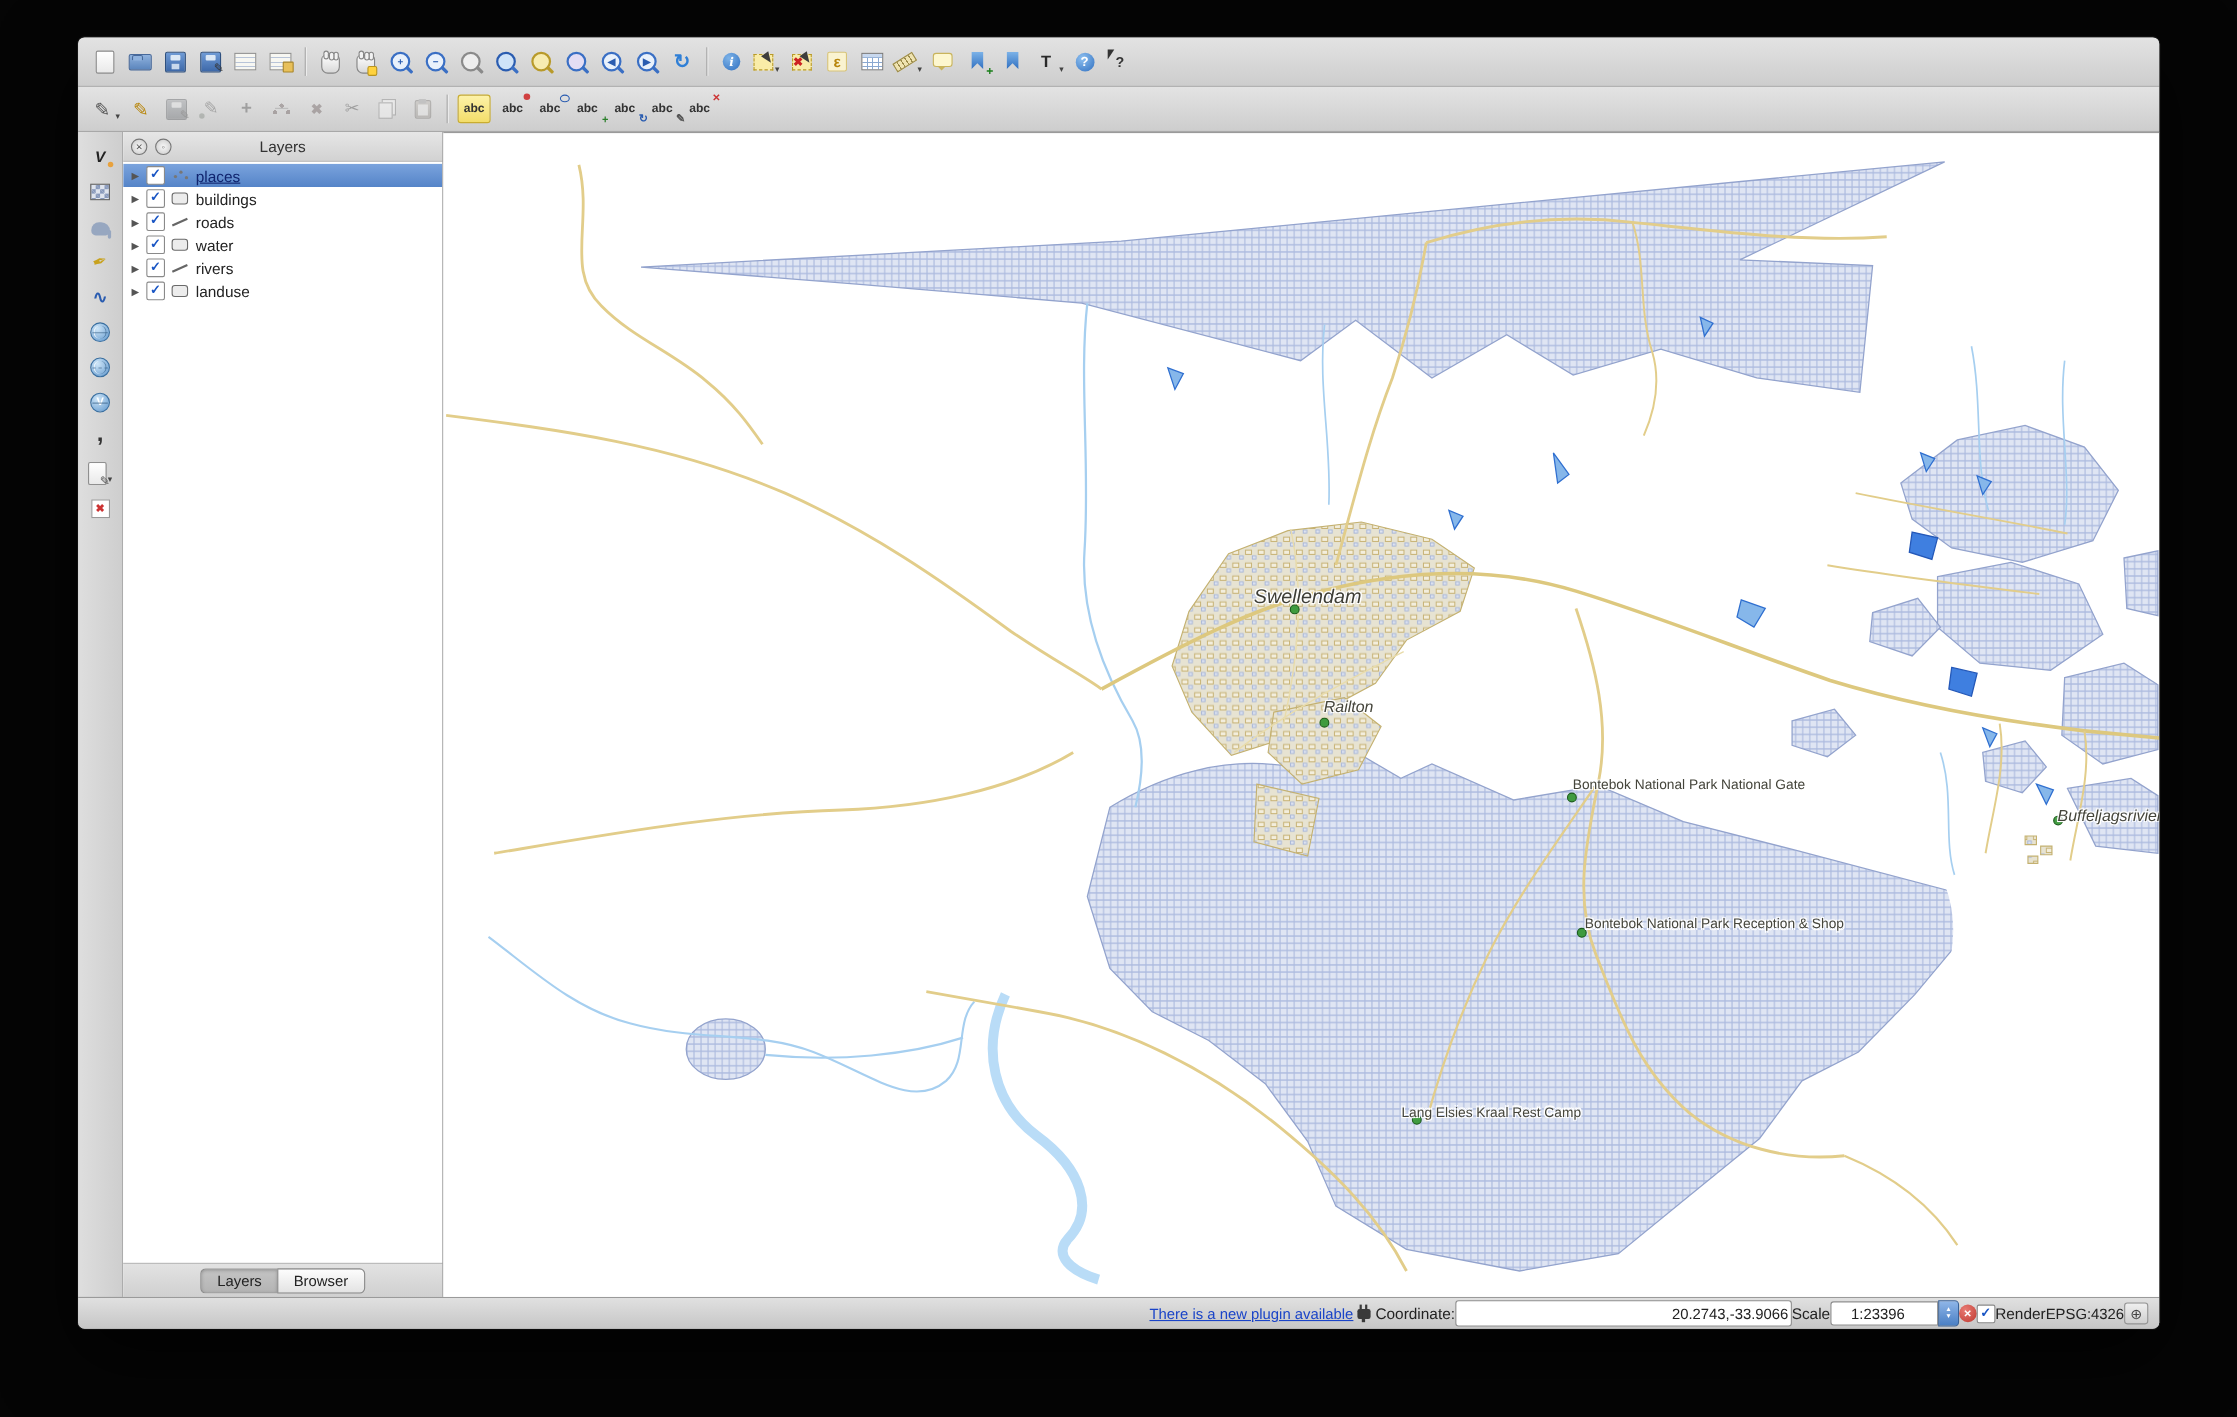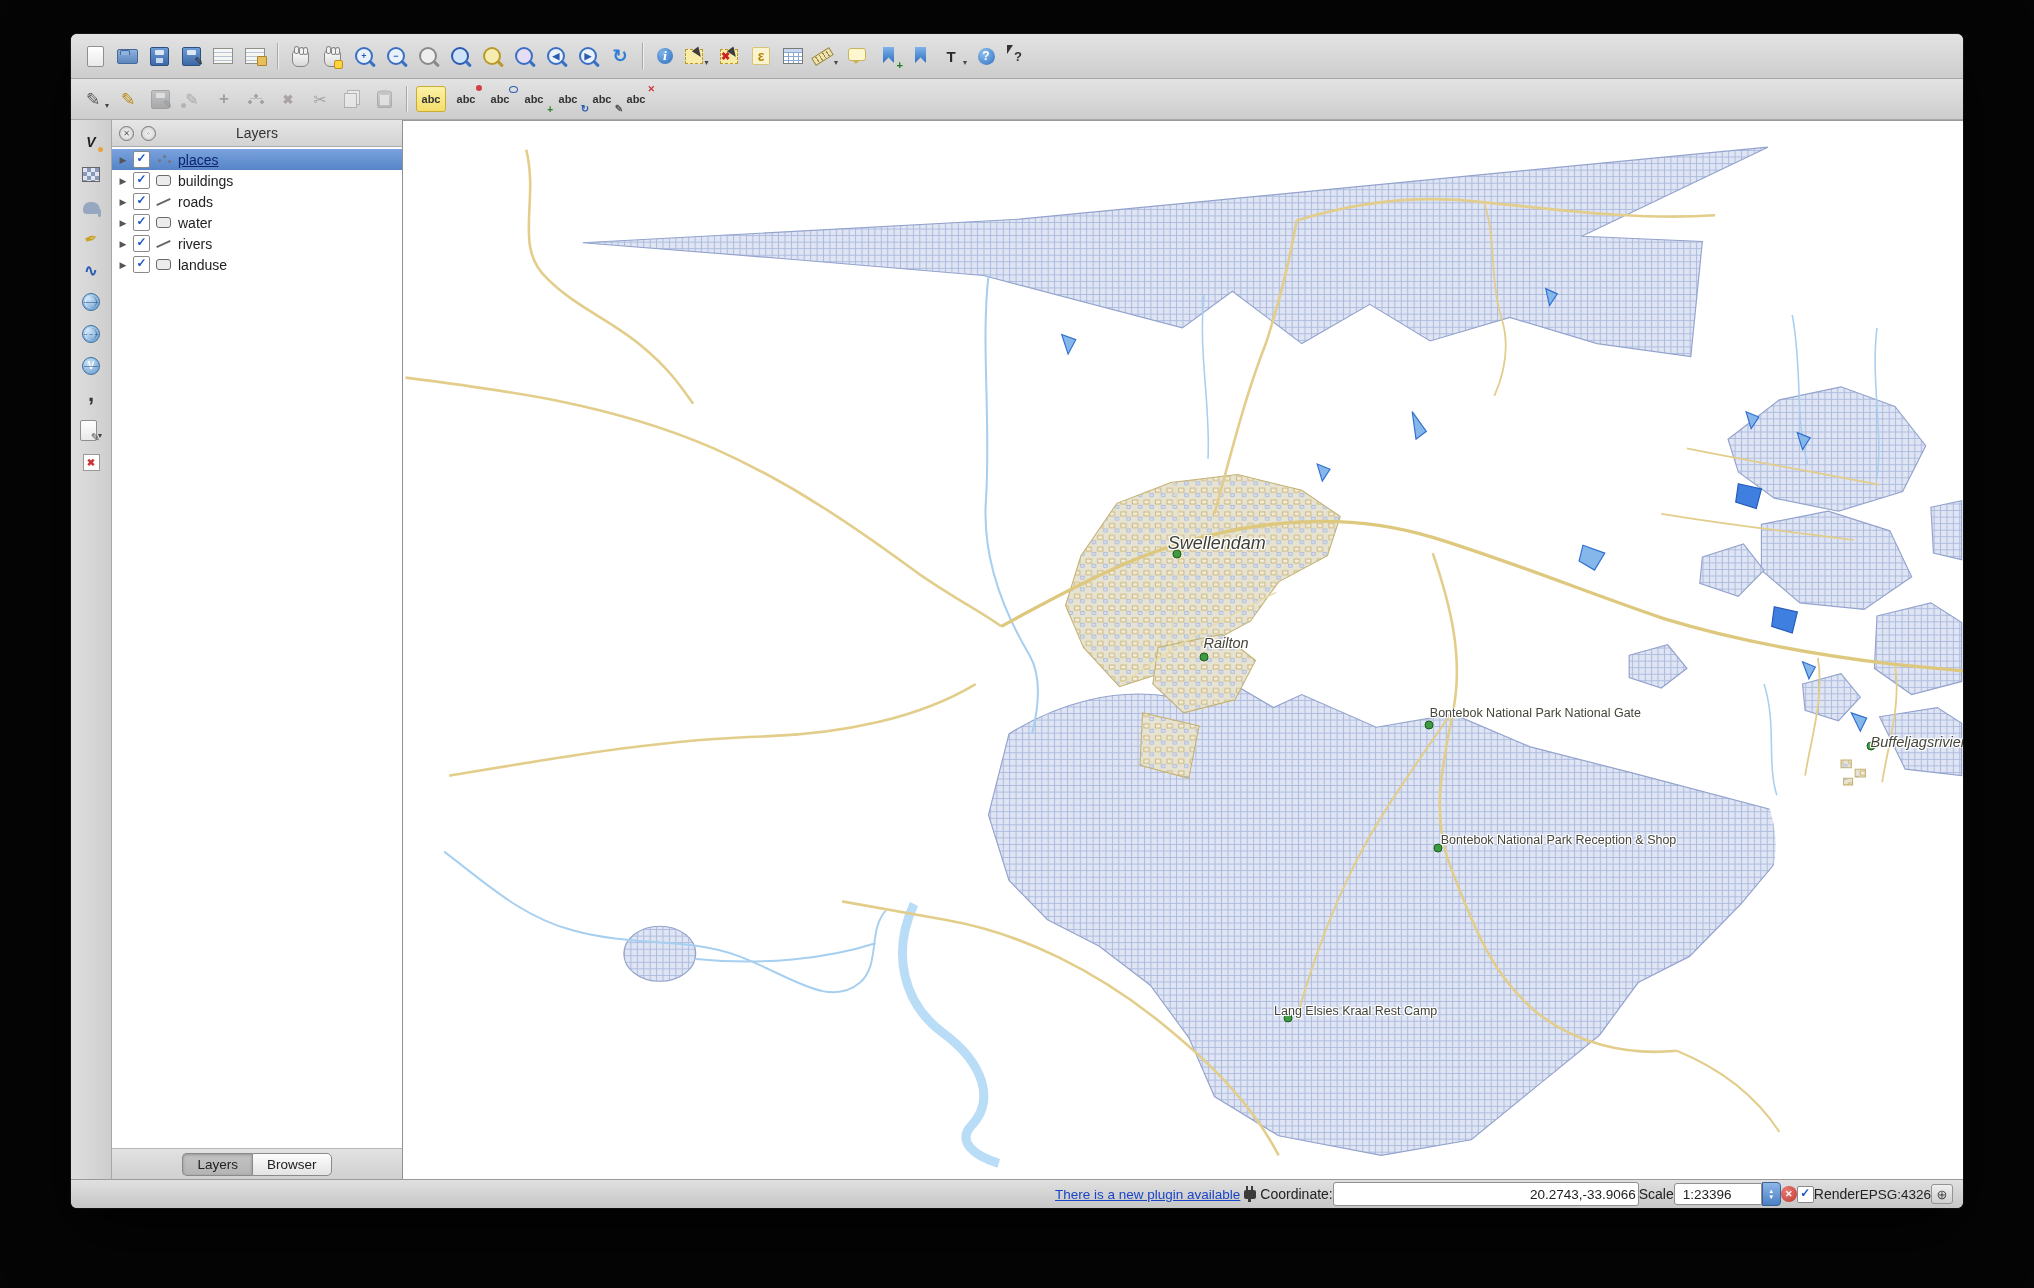--- a/index.html
+++ b/index.html
@@ -182,21 +182,21 @@
   .statusbar{height:28px;background:linear-gradient(#e0e0e0,#c6c6c6);border-top:1px solid #9a9a9a;
              display:flex;align-items:center;justify-content:flex-end;padding:0 10px;font-size:14px;color:#222;flex:0 0 auto;}
   .plugin-link{color:#1a44c8;text-decoration:underline;font-size:13.5px;}
   .plug{width:12px;height:9px;background:#3a3a3a;border-radius:2px;position:relative;margin:0 4px;}
   .plug::before{content:'';position:absolute;top:-4px;left:2px;width:2px;height:4px;background:#3a3a3a;box-shadow:5px 0 0 #3a3a3a;}
   .plug::after{content:'';position:absolute;bottom:-3px;left:4px;width:3px;height:3px;background:#3a3a3a;}
   .coord-input{width:300px;height:20px;border:1px solid #8f8f8f;border-radius:3px;background:#fff;
                text-align:right;font-size:13.5px;font-family:"Liberation Sans",sans-serif;color:#222;}
   .scale-wrap{display:flex;align-items:center;}
   .scale-box{width:78px;height:20px;background:#fff;border:1px solid #8f8f8f;border-radius:3px 0 0 3px;
-             font-size:13.5px;display:flex;align-items:center;padding-left:8px;color:#222;}
+             font-size:13.5px;display:flex;align-items:center;padding-left:18px;color:#222;}
   .stepper{width:17px;height:22px;background:linear-gradient(#8fb6e8,#4a7fc4);border:1px solid #3a6296;border-radius:0 4px 4px 0;
            display:flex;flex-direction:column;align-items:center;justify-content:center;color:#fff;font-size:6px;line-height:6px;}
   .stoprender{width:16px;height:16px;border-radius:50%;background:radial-gradient(circle at 35% 30%,#e87a72,#bf3a32);
               color:#fff;font-size:9px;font-weight:bold;display:flex;align-items:center;justify-content:center;}
   .crsbtn{width:20px;height:18px;background:linear-gradient(#efefef,#cfcfcf);border:1px solid #949494;border-radius:3px;
           display:flex;align-items:center;justify-content:center;font-size:13px;color:#444;}
   .epsg{font-size:13.5px;color:#222;}
 </style>
 </head>
 <body>
@@ -525,21 +525,21 @@
             <path fill="#86b7ea" stroke="#2f6fd0" d="M1086,238 L1096,242 L1090,251 Z"></path>
           </g>
         </svg>
         <div class="map-overlay" id="map-labels">
             <div class="mdot" style="left: 49.6296%; top: 40.9653%;"></div>
             <div class="mdot" style="left: 51.358%; top: 50.6188%;"></div>
             <div class="mdot" style="left: 65.7613%; top: 57.0545%;"></div>
             <div class="mdot" style="left: 94.0741%; top: 59.0347%;"></div>
             <div class="mdot" style="left: 66.3374%; top: 68.6881%;"></div>
             <div class="mdot" style="left: 56.7078%; top: 84.7772%;"></div>
-            <div class="mlabel major" style="left: 50.3704%; top: 39.8515%; margin-left: 28px;">Swellendam</div>
+            <div class="mlabel major" style="left: 50.3704%; top: 39.8515%;">Swellendam</div>
             <div class="mlabel minor" style="left: 52.7572%; top: 49.3812%;">Railton</div>
             <div class="mlabel small" style="left: 72.5926%; top: 55.9406%;">Bontebok National Park National Gate</div>
             <div class="mlabel minor" style="left: 97.1193%; top: 58.6634%;">Buffeljagsrivier</div>
             <div class="mlabel small" style="left: 74.0741%; top: 67.9455%;">Bontebok National Park Reception &amp; Shop</div>
             <div class="mlabel small" style="left: 61.07%; top: 84.1584%;">Lang Elsies Kraal Rest Camp</div>
           </div>
       </div>
     </div>
 
     <div class="statusbar">

